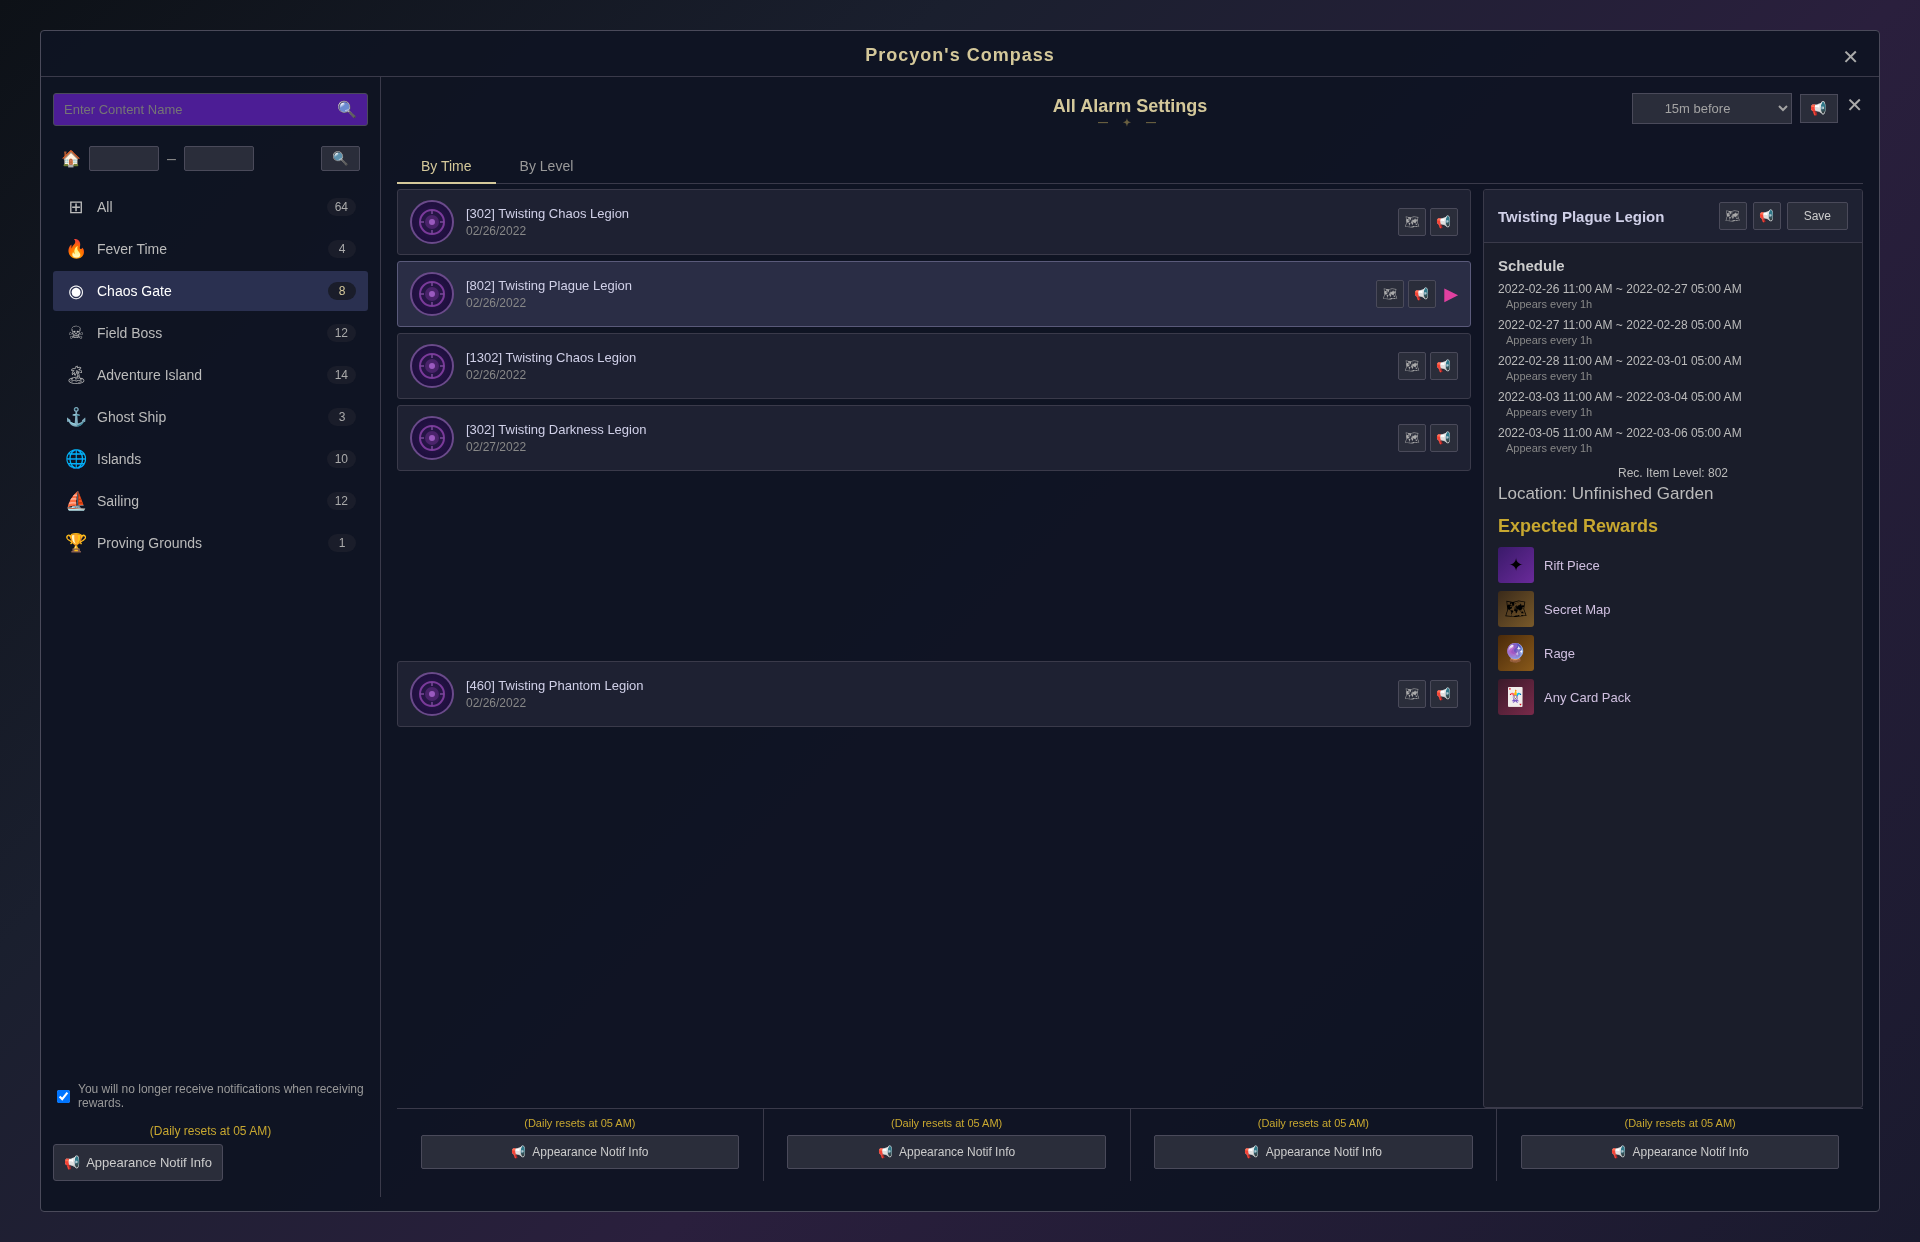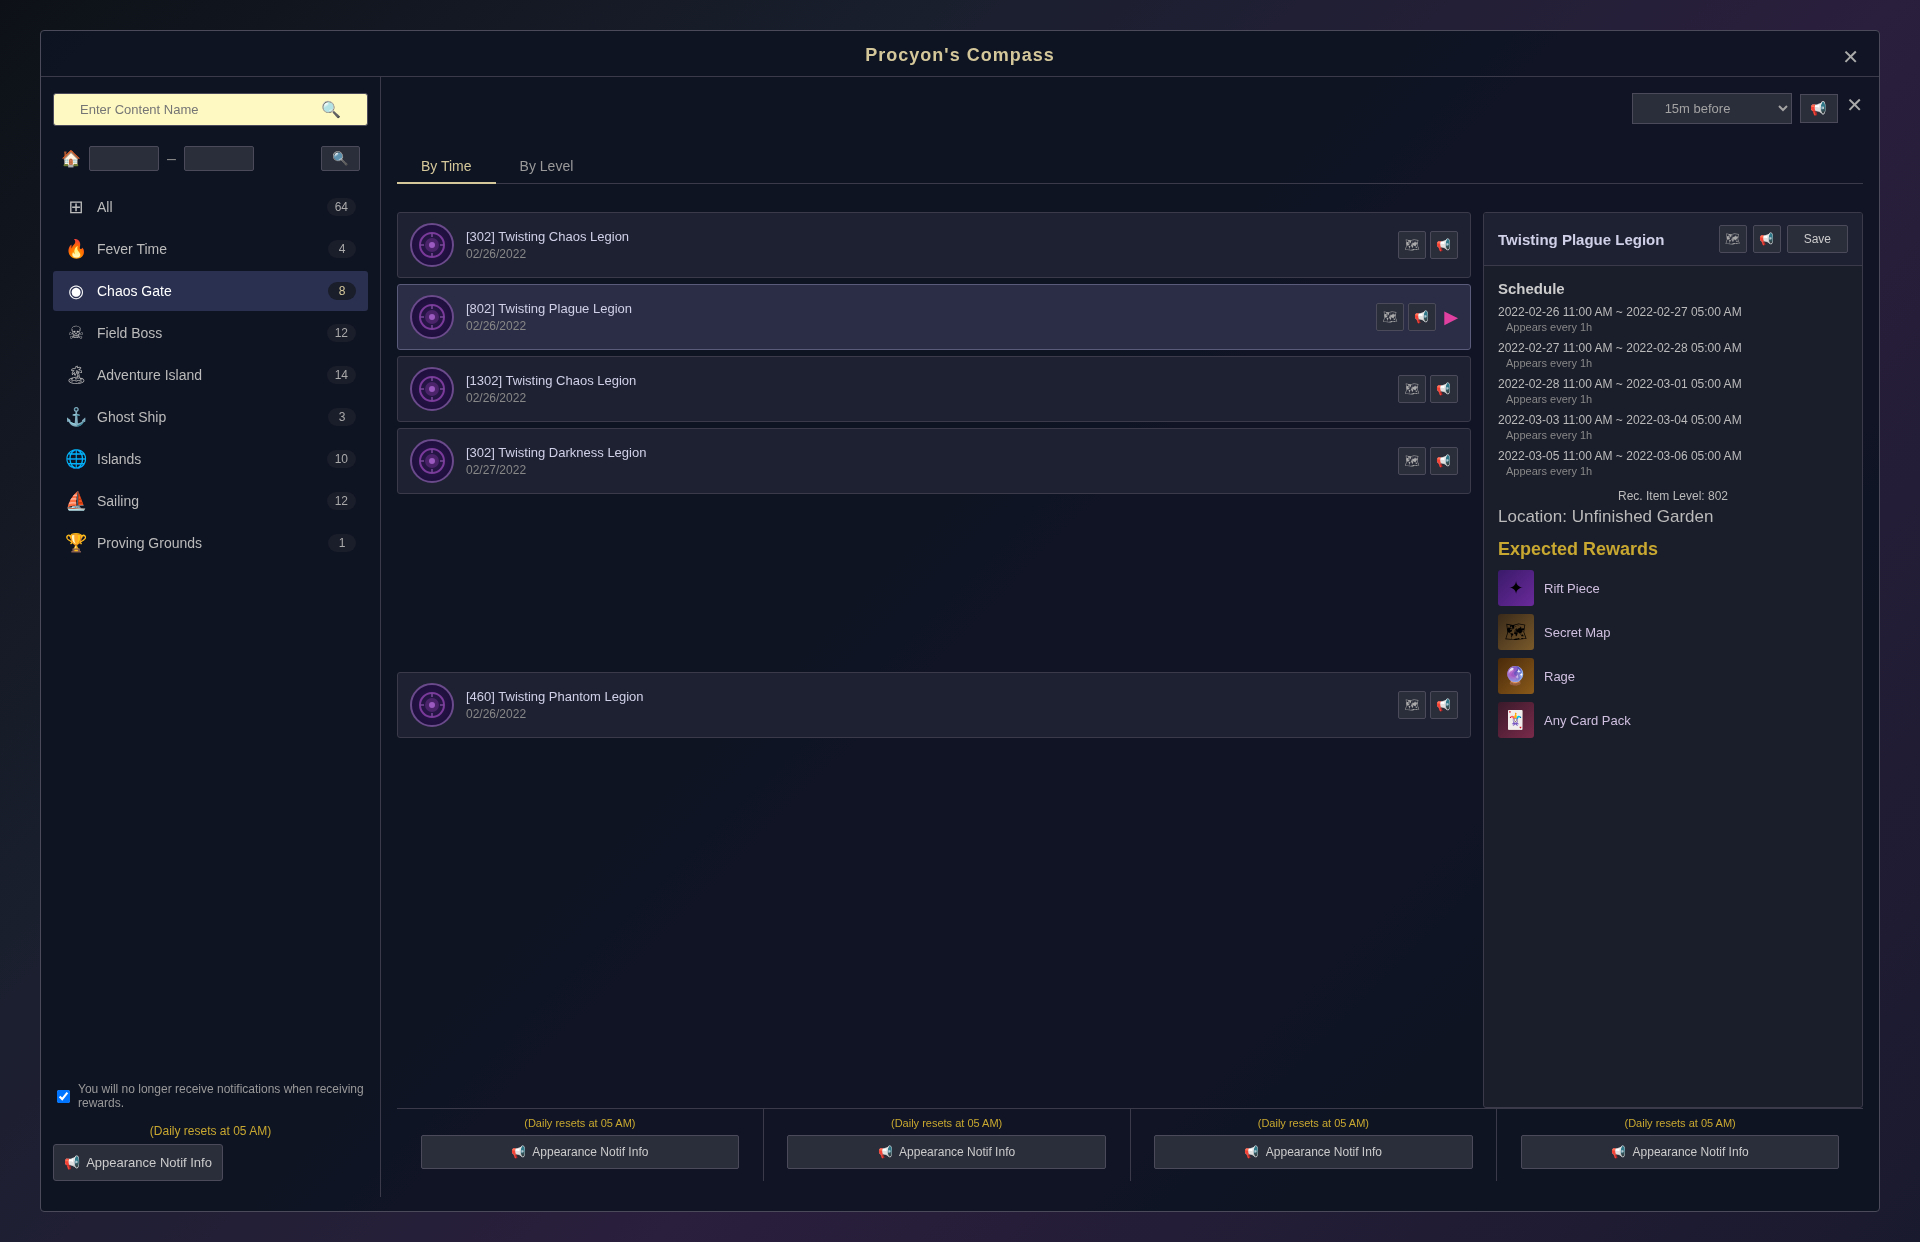--- a/index.html
+++ b/index.html
@@ -63,24 +63,24 @@
       border-right: 1px solid #3a3a4a;
       display: flex;
       flex-direction: column;
       padding: 16px 12px;
       gap: 8px;
     }
 
     .search-bar {
       display: flex;
       align-items: center;
-      background: #fef9c3;
+      background: #4c1d95;
       border: 1px solid #4a4a5a;
       border-radius: 3px;
-      padding: 6px 26px;
+      padding: 6px 10px;
       gap: 8px;
       margin-bottom: 8px;
     }
 
     .search-bar input {
       background: none;
       border: none;
       color: #888;
       font-size: 13px;
       flex: 1;
@@ -216,21 +216,21 @@
       background: none;
       border: none;
       color: #aaa;
       font-size: 20px;
       cursor: pointer;
     }
 
     .tab-bar {
       display: flex;
       gap: 0;
-      margin-bottom: 28px;
+      margin-bottom: 5px;
       border-bottom: 1px solid #3a3a4a;
     }
 
     .tab-btn {
       padding: 8px 24px;
       background: none;
       border: none;
       color: #999;
       font-size: 14px;
       cursor: pointer;
@@ -598,20 +598,24 @@
           <span>📢</span>
           <span>Appearance Notif Info</span>
         </button>
       </div>
     </div>
 
     <div class="main-content">
 
       <div class="alarm-header">
         <div style="flex:1;"></div>
+        <div class="alarm-title">
+          <div>All Alarm Settings</div>
+          <div class="alarm-deco">— ✦ —</div>
+        </div>
         <div style="flex:1; display:flex; justify-content:flex-end; gap:8px; align-items:flex-start;">
           <div class="time-select-area">
             <select class="time-dropdown">
               <option>5m before</option>
               <option>10m before</option>
               <option selected="">15m before</option>
               <option>20m before</option>
               <option>30m before</option>
             </select>
             <button class="time-btn">📢</button>

